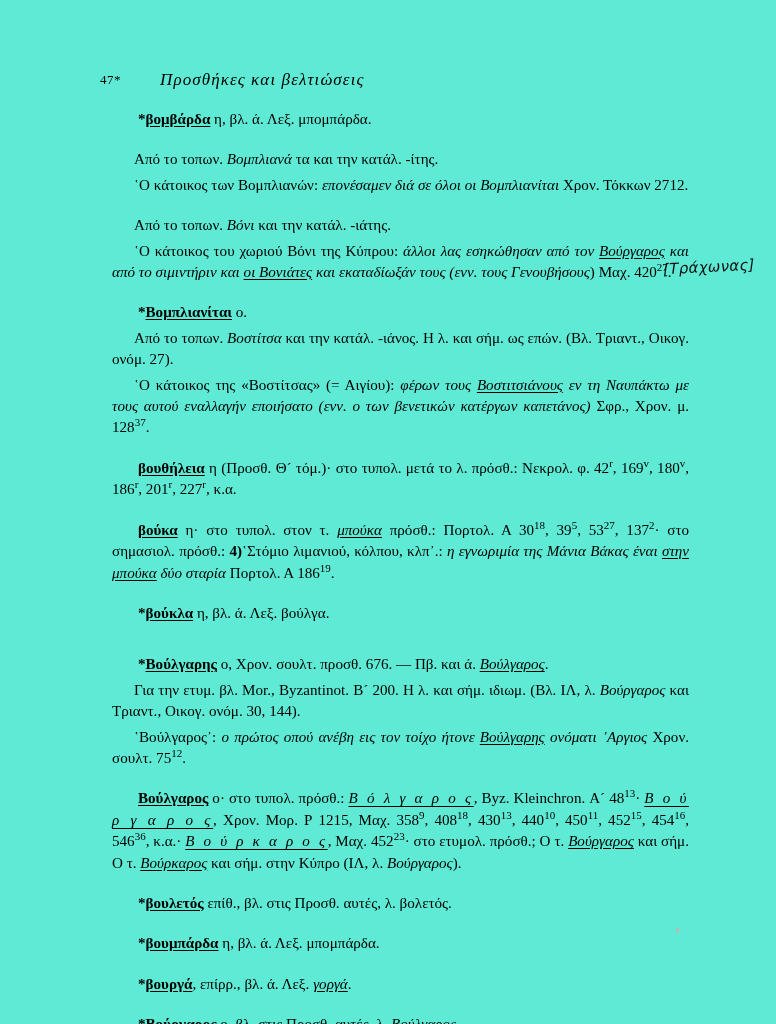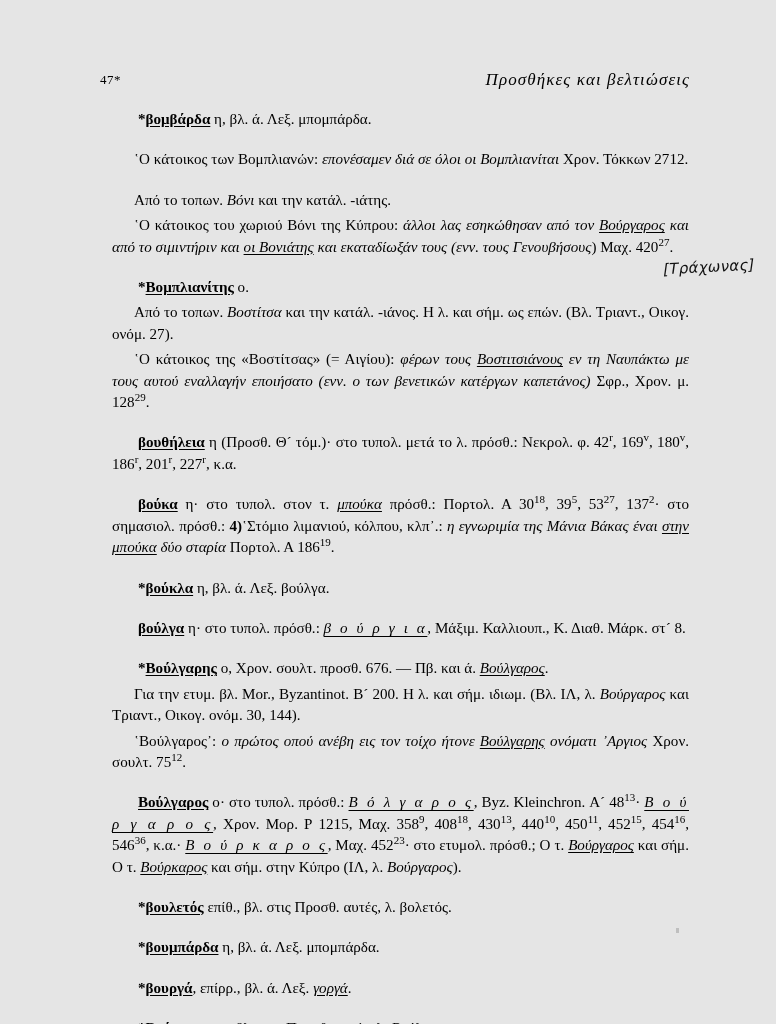--- a/index.html
+++ b/index.html
@@ -9,21 +9,21 @@
   }
   body {
     font-family: "Liberation Serif", "DejaVu Serif", serif;
     color: #000000;
   }
   #page {
     position: relative;
     width: 776px;
     height: 1024px;
     margin: 0 auto;
-    background: #e5e5e5;
+    background: #5eead4;
     overflow: hidden;
   }
 
   
   .runhead {
     position: absolute;
     top: 70px;
     left: 100px;
     width: 590px;
     height: 22px;
@@ -34,21 +34,21 @@
     top: 2px;
     font-size: 13px;
     letter-spacing: .5px;
     font-family: "Liberation Serif", serif;
   }
   .runtitle {
     position: absolute;
     left: 0;
     right: 0;
     top: 0;
-    text-align: right;
+    text-align: left;
     font-style: italic;
     font-size: 17px;
     letter-spacing: 1.1px;
     padding-left: 60px;
   }
 
   
   .body {
     position: absolute;
     top: 105px;
@@ -139,44 +139,47 @@
 
     <div class="entry">
       <p class="ind">
         <span class="star">*</span><span class="lemma">βομβάρδα</span><span> η, βλ. ά. Λεξ. μπομπάρδα.</span>
       </p>
     </div>
     <div class="gap-m"></div>
 
     <div class="entry">
       <p class="ind-sm">
+        <span>Από το τοπων. </span><span class="it">Βομπλιανά</span><span> τα και την κατάλ. -ίτης.</span>
+      </p>
+      <p class="ind-sm">
         <span>῾Ο κάτοικος των Βομπλιανών: </span><span class="it">επονέσαμεν διά σε όλοι οι Βομπλιανίται</span><span> Χρον. Τόκκων 2712.</span>
       </p>
     </div>
     <div class="gap-m"></div>
 
     <div class="entry">
       <p class="ind-sm">
         <span>Από το τοπων. </span><span class="it">Βόνι</span><span> και την κατάλ. -ιάτης.</span>
       </p>
       <p class="ind-sm">
-        <span>῾Ο κάτοικος του χωριού Βόνι της Κύπρου: </span><span class="it">άλλοι λας εσηκώθησαν από τον </span><span class="itu">Βούργαρος</span><span class="it"> και από το σιμιντήριν και </span><span class="itu">οι Βονιάτης</span><span class="it"> και εκαταδίωξάν τους (ενν. τους </span><span class="it">Γενουβήσους</span><span>) Μαχ. 420</span><sup>27</sup><span>.</span>
-      </p>
-    </div>
-    <div class="gap-m"></div>
-
-    <div class="entry">
-      <p class="ind">
-        <span class="star">*</span><span class="lemma">Βομπλιανίτης</span><span> ο.</span>
+        <span>῾Ο κάτοικος του χωριού Βόνι της Κύπρου: </span><span class="it">άλλοι λας εσηκώθησαν από τον </span><span class="itu">Βούργαρος</span><span class="it"> και από το σιμιντήριν και </span><span class="itu">οι Βονιάτες</span><span class="it"> και εκαταδίωξάν τους (ενν. τους </span><span class="it">Γενουβήσους</span><span>) Μαχ. 420</span><sup>27</sup><span>.</span>
+      </p>
+    </div>
+    <div class="gap-m"></div>
+
+    <div class="entry">
+      <p class="ind">
+        <span class="star">*</span><span class="lemma">Βομπλιανίται</span><span> ο.</span>
       </p>
       <p class="ind-sm">
         <span>Από το τοπων. </span><span class="it">Βοστίτσα</span><span> και την κατάλ. -ιάνος. Η λ. και σήμ. ως επών.  (Βλ. Τριαντ., Οικογ. ονόμ. 27).</span>
       </p>
       <p class="ind-sm">
-        <span>῾Ο κάτοικος της «Βοστίτσας» (= Αιγίου): </span><span class="it">φέρων τους </span><span class="itu">Βοστιτσιάνους</span><span class="it"> εν τη Ναυπάκτω με τους αυτού εναλλαγήν εποιήσατο (ενν. ο των βενετικών κατέργων καπετάνος)</span><span> Σφρ., Χρον. μ. 128</span><sup>29</sup><span>.</span>
+        <span>῾Ο κάτοικος της «Βοστίτσας» (= Αιγίου): </span><span class="it">φέρων τους </span><span class="itu">Βοστιτσιάνους</span><span class="it"> εν τη Ναυπάκτω με τους αυτού εναλλαγήν εποιήσατο (ενν. ο των βενετικών κατέργων καπετάνος)</span><span> Σφρ., Χρον. μ. 128</span><sup>37</sup><span>.</span>
       </p>
     </div>
     <div class="gap-m"></div>
 
     <div class="entry">
       <p class="ind">
         <span class="lemma">βουθήλεια</span><span> η (Προσθ. Θ´ τόμ.)· στο τυπολ. μετά το λ. πρόσθ.: Νεκρολ. φ. 42</span><sup>r</sup><span>, 169</span><sup>v</sup><span>, 180</span><sup>v</sup><span>, 186</span><sup>r</sup><span>, 201</span><sup>r</sup><span>, 227</span><sup>r</sup><span>, κ.α.</span>
       </p>
     </div>
     <div class="gap-m"></div>
@@ -188,25 +191,20 @@
     </div>
     <div class="gap-m"></div>
 
     <div class="entry">
       <p class="ind">
         <span class="star">*</span><span class="lemma">βούκλα</span><span>  η, βλ. ά. Λεξ. βούλγα.</span>
       </p>
     </div>
     <div class="gap-m"></div>
 
-    <div class="entry">
-      <p class="ind">
-        <span class="lemma">βούλγα</span><span> η· στο τυπολ. πρόσθ.: </span><span class="sp">β ο ύ ρ γ ι α</span><span>,  Μάξιμ. Καλλιουπ., Κ. Διαθ. Μάρκ. στ´ 8.</span>
-      </p>
-    </div>
     <div class="gap-m"></div>
 
     <div class="entry">
       <p class="ind">
         <span class="star">*</span><span class="lemma">Βούλγαρης</span><span> ο, Χρον. σουλτ. προσθ. 676. — Πβ. και ά. </span><span class="itu">Βούλγαρος</span><span>.</span>
       </p>
       <p class="ind-sm">
         <span>Για την ετυμ. βλ. Mor., Byzantinot. Β´ 200. Η λ. και σήμ. ιδιωμ. (Βλ. ΙΛ, λ. </span><span class="it">Βούργαρος</span><span> και Τριαντ., Οικογ. ονόμ. 30, 144).</span>
       </p>
       <p class="ind-sm">

